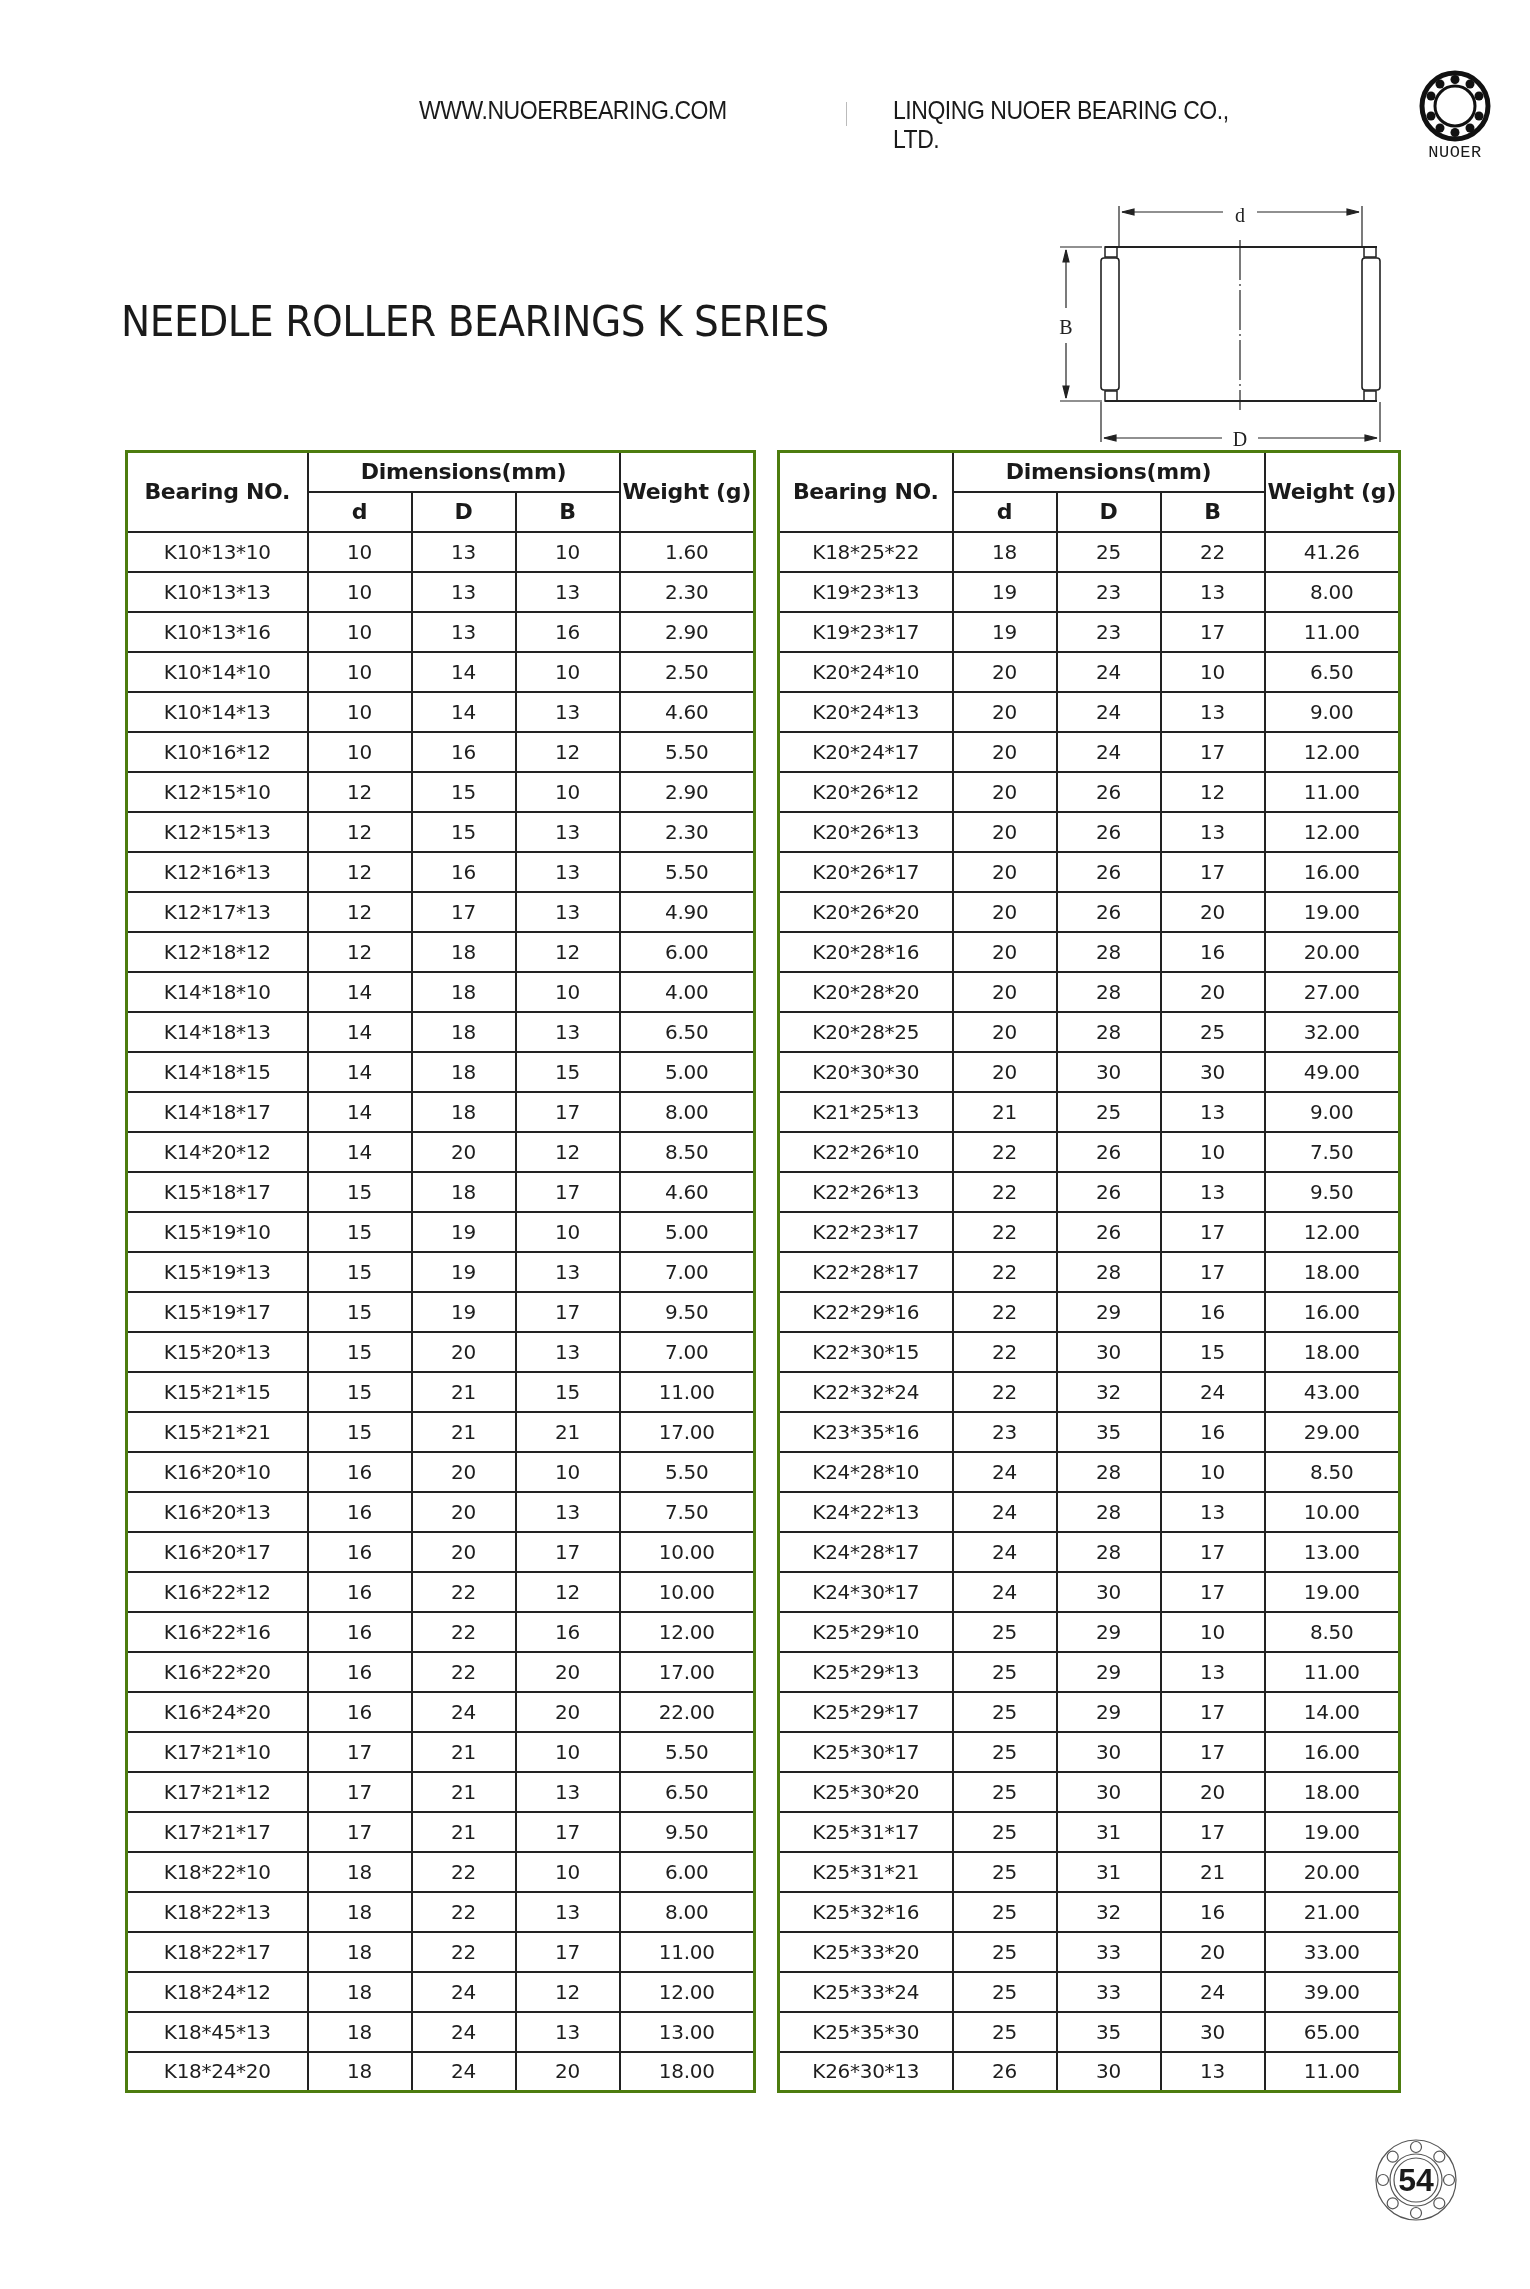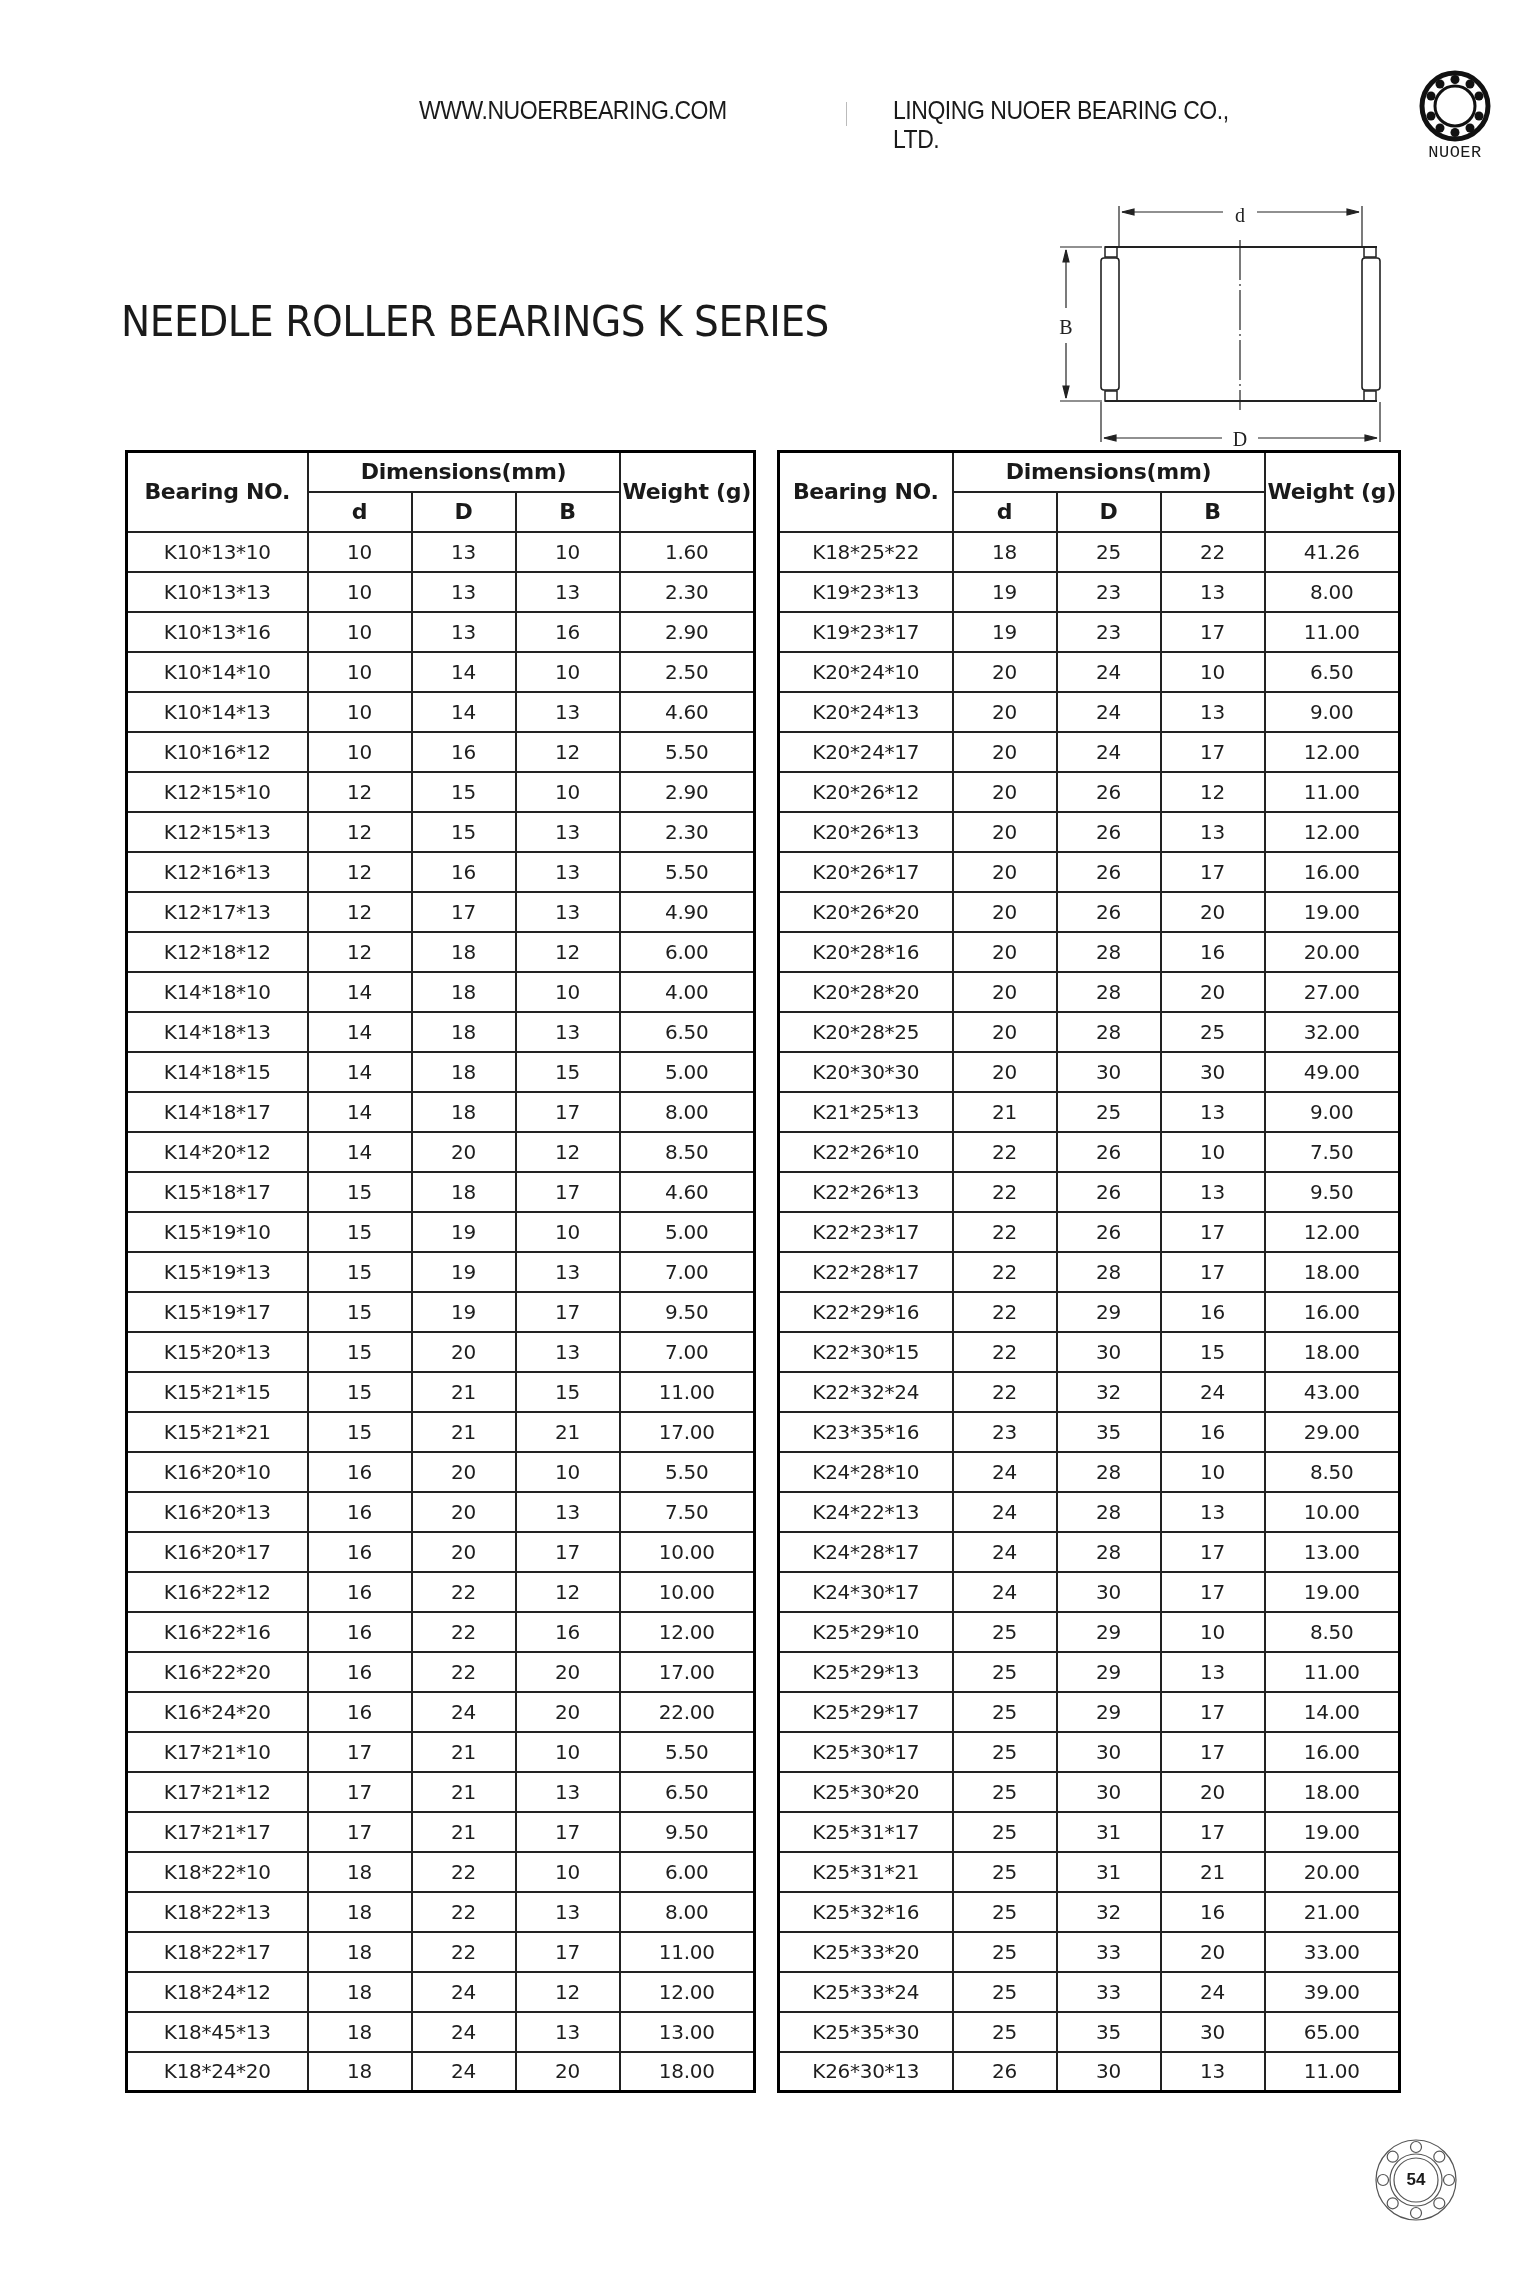--- a/index.html
+++ b/index.html
@@ -20,32 +20,32 @@
 
   .table-wrap { position: absolute; top: 450px; }
   .table-left { left: 125px; }
   .table-right { left: 777px; }
   table.spec { border-collapse: collapse; font-family: "DejaVu Sans", sans-serif; }
   table.spec th, table.spec td { border: 2px solid #222; text-align: center; padding: 0; }
   table.spec th { font-weight: bold; font-size: 22px; letter-spacing: -0.3px; }
   table.spec td { font-size: 20px; height: 40px; letter-spacing: -0.3px; color: #1e1e1e; }
   table.spec thead tr.h1 th { height: 40px; }
   table.spec thead tr.h2 th { height: 40px; }
-  table.spec { border: 3px solid #000000; }
+  table.spec { border: 3px solid #4d7c0f; }
   .col-no { width: 181px; }
   .col-d { width: 104px; }
   .col-D { width: 104px; }
   .col-B { width: 104px; }
   .col-w { width: 135px; }
   .table-right .col-no { width: 174px; }
   .table-right .col-w { width: 135px; }
   .th-bearing, .th-weight { vertical-align: middle; }
 
   .page-badge { position: absolute; left: 1372px; top: 2136px; width: 88px; height: 88px; }
-  .page-num { position: absolute; left: 1372px; top: 2136px; width: 88px; height: 88px; line-height: 88px; text-align: center; font-family: "Liberation Sans", sans-serif; font-weight: bold; font-size: 17px; }
+  .page-num { position: absolute; left: 1372px; top: 2136px; width: 88px; height: 88px; line-height: 88px; text-align: center; font-family: "Liberation Sans", sans-serif; font-weight: bold; font-size: 32px; }
 </style>
 </head>
 <body>
 
 <div class="header-bar">
   <span class="header-url">WWW.NUOERBEARING.COM</span>
   <span class="header-sep"></span>
   <span class="header-company">LINQING NUOER BEARING CO., LTD.</span>
 </div>
 

